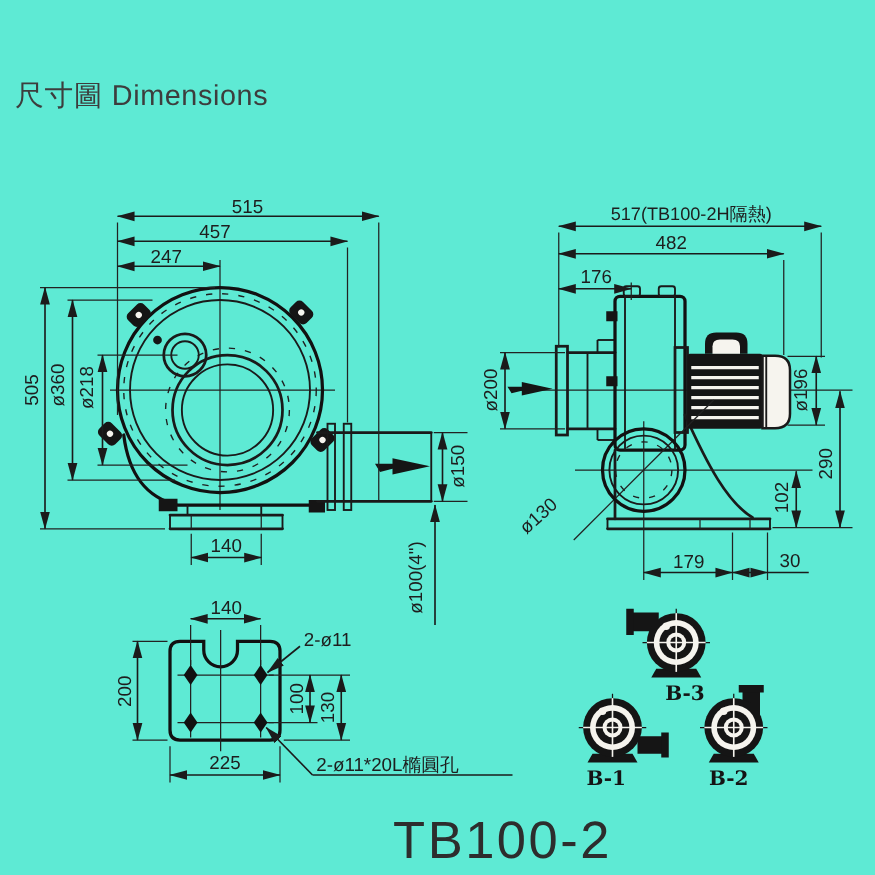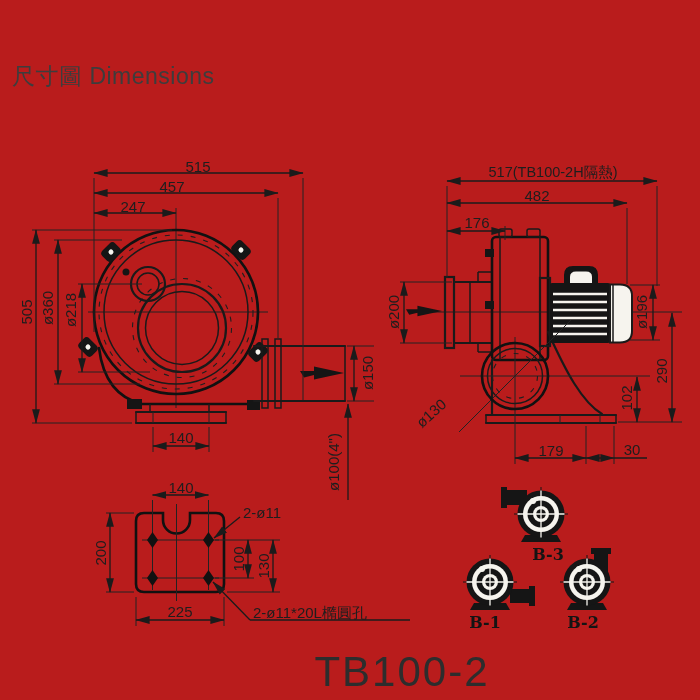--- a/index.html
+++ b/index.html
@@ -1,17 +1,17 @@
 <!DOCTYPE html>
 <html><head>
 <meta charset="utf-8">
 <style>
   html,body{margin:0;padding:0;}
   body{background:#e8e8e8;font-family:"Liberation Sans",sans-serif;}
-  #canvas{position:relative;width:700px;height:700px;background:#b91c1c;overflow:hidden;}
+  #canvas{position:relative;width:700px;height:700px;background:#5eead4;overflow:hidden;}
   svg{position:absolute;left:0;top:0;}
   .ol{stroke:#1a1a1a;stroke-width:2.2;fill:none;stroke-linecap:round;}
   .ol-thick{stroke:#111;stroke-width:2.6;fill:none;stroke-linecap:round;}
   .ol-thin{stroke:#1a1a1a;stroke-width:1.5;fill:none;}
   .xl{stroke:#222;stroke-width:1;fill:none;}
   .dl{stroke:#1b1b1b;stroke-width:1.3;fill:none;}
   .dash{stroke:#1f1f1f;stroke-width:1.1;fill:none;stroke-dasharray:5 8;}
   .fillb{fill:#151515;stroke:none;}
   .fillbg{fill:#f6f4ee;stroke:none;}
   .dim{font-family:"Liberation Sans",sans-serif;font-size:15px;fill:#1e1e1e;}

